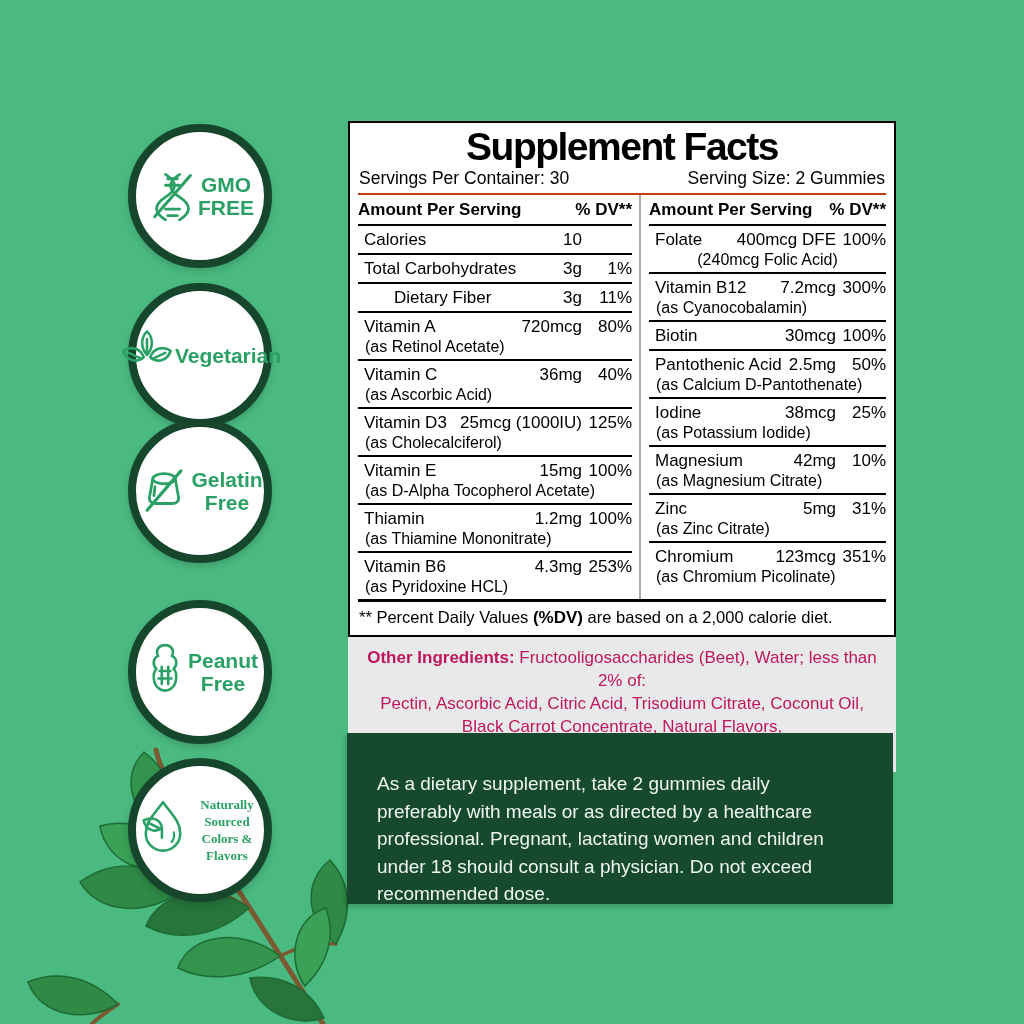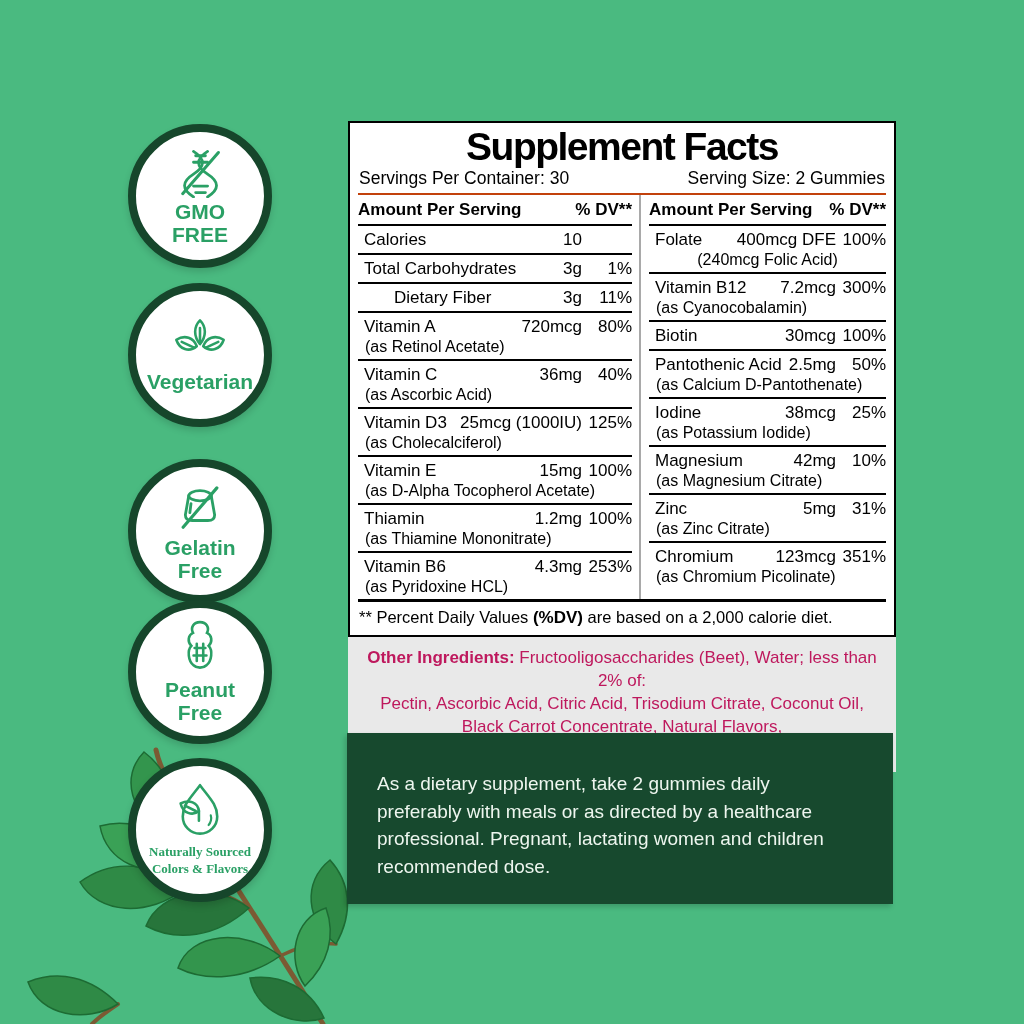--- a/index.html
+++ b/index.html
@@ -7,21 +7,21 @@
     width:1024px;height:1024px;position:relative;overflow:hidden;
     background:#4aba80;
     font-family:"Liberation Sans", sans-serif;
   }
   
   .branch{position:absolute;left:18px;top:742px;z-index:1;}
   
   .badge{
     position:absolute;left:128px;width:128px;height:128px;border-radius:50%;
     background:#ffffff;border:8px solid #16462b;z-index:2;
-    display:flex;flex-direction:column;align-items:center;justify-content:center;
+    display:flex;flex-direction:row;align-items:center;justify-content:center;
     box-shadow:0 4px 7px rgba(0,0,0,0.15);
     text-align:center;
   }
   .badge .icon{line-height:0;margin-bottom:2px;}
   .badge .lbl{
     color:#2aa065;font-weight:bold;font-size:21px;line-height:23px;letter-spacing:0px;
   }
   .badge.small .lbl{font-size:13px;line-height:17px;font-family:Liberation Serif, serif;}
   .badge.small .icon{margin-bottom:4px;}
   
@@ -115,21 +115,21 @@
      <path d="M4 20 C12 15 20 18 23 26 C16 32 7 29 4 20 Z"></path>
      <path d="M9 22 L20 27"></path>
      <path d="M48 20 C40 15 32 18 29 26 C36 32 45 29 48 20 Z"></path>
      <path d="M43 22 L32 27"></path>
     </svg></span>
     <span class="lbl">
         <div>Vegetarian</div>
       </span>
   </div>
 
-  <div class="badge" style="top: 459px;">
+  <div class="badge" style="top: 419px;">
     <span class="icon"><svg width="54" height="54" viewBox="0 0 48 48" fill="none" stroke="#2aa065" stroke-width="2.5" stroke-linecap="round">
      <ellipse cx="24" cy="14" rx="10" ry="4.5"></ellipse>
      <path d="M14 14 L11 31 C11 34 13 36 17 36 L31 36 C35 36 37 34 37 31 L34 14"></path>
      <path d="M16 21 L15 29"></path>
      <path d="M9 42 L39 7" stroke-width="2.8"></path>
     </svg></span>
     <span class="lbl">
         <div>Gelatin</div>
         <div>Free</div>
       </span>
@@ -348,15 +348,16 @@
         <div>Carnauba Wax.</div>
       </div>
   </div>
 </div>
 
 <div class="directions">
   <div id="directions-lines">
       <div>As a dietary supplement, take 2 gummies daily</div>
       <div>preferably with meals or as directed by a healthcare</div>
       <div>professional. Pregnant, lactating women and children</div>
+      <div>under 18 should consult a physician. Do not exceed</div>
       <div>recommended dose.</div>
     </div>
 </div>
 
 </body></html>

